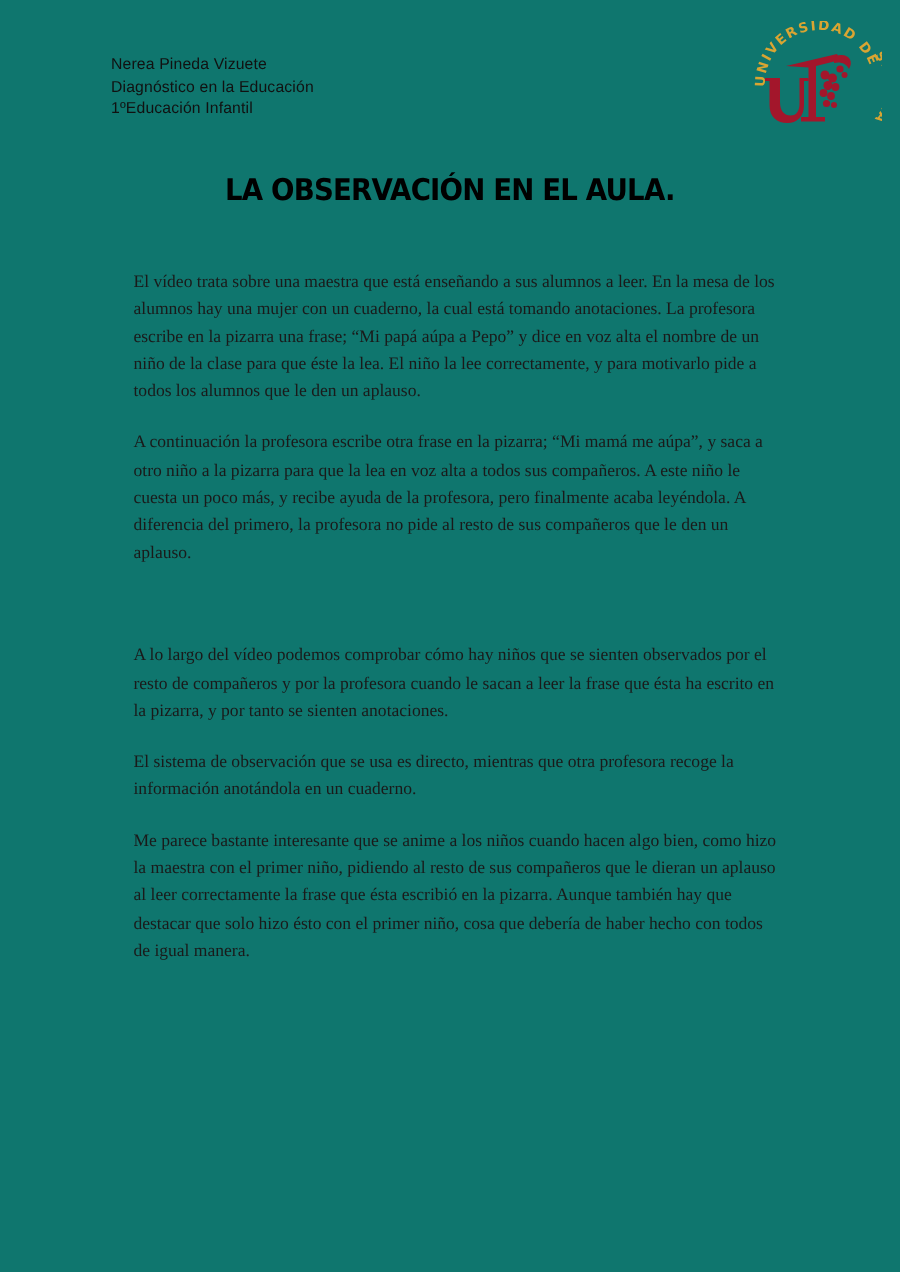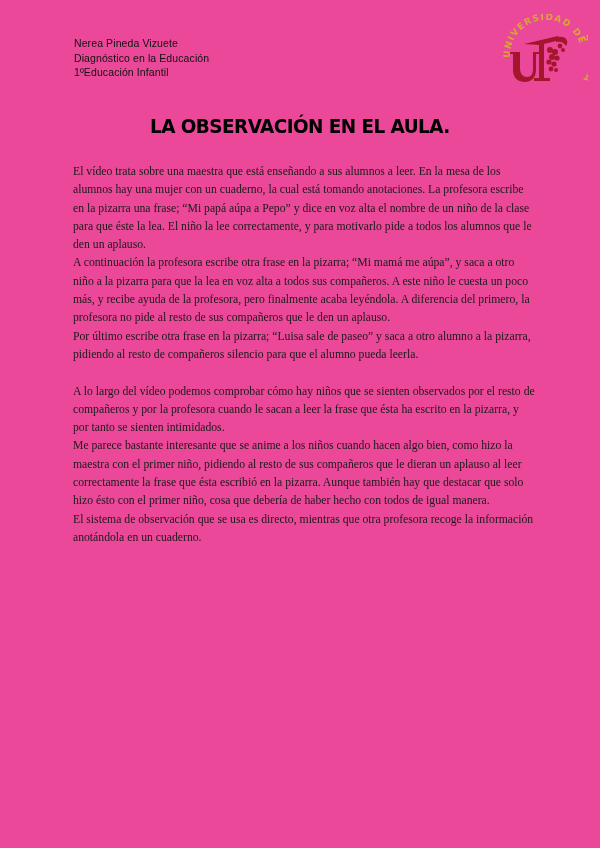--- a/index.html
+++ b/index.html
@@ -10,21 +10,21 @@
     body {
       width: 600px;
       height: 848px;
       position: relative;
       overflow: hidden;
     }
     .page {
       position: absolute;
       left: 0; top: 0;
       width: 600px; height: 848px;
-      background: #ec4899;
+      background: #0f766e;
     }
     .header-info {
       position: absolute;
       left: 74px;
       top: 36px;
       font-family: "Liberation Sans", sans-serif;
       font-size: 10.5px;
       line-height: 14.5px;
       color: #111111;
       letter-spacing: 0.1px;
@@ -57,21 +57,21 @@
       left: 73px;
       top: 163px;
       width: 462px;
       font-family: "Liberation Serif", serif;
       font-size: 11.7px;
       line-height: 18.3px;
       color: #1a1a1a;
       text-align: left;
     }
     .body-text p {
-      margin: 0;
+      margin: 16px;
     }
     .body-text .gap {
       height: 18.3px;
     }
   </style>
 </head>
 <body>
 
 <div class="page">
 
@@ -115,20 +115,19 @@
     </svg>
   </div>
 
   <div class="title">
     <span>LA OBSERVACIÓN EN EL AULA.</span>
   </div>
 
   <div class="body-text">
     <p>El vídeo trata sobre una maestra que está enseñando a sus alumnos a leer. En la mesa de los alumnos hay una mujer con un cuaderno, la cual está tomando anotaciones. La profesora escribe en la pizarra una frase; “Mi papá aúpa a Pepo” y dice en voz alta el nombre de un niño de la clase para que éste la lea. El niño la lee correctamente, y para motivarlo pide a todos los alumnos que le den un aplauso.</p>
     <p>A continuación la profesora escribe otra frase en la pizarra; “Mi mamá me aúpa”, y saca a otro niño a la pizarra para que la lea en voz alta a todos sus compañeros. A este niño le cuesta un poco más, y recibe ayuda de la profesora, pero finalmente acaba leyéndola. A diferencia del primero, la profesora no pide al resto de sus compañeros que le den un aplauso.</p>
-    <p>Por último escribe otra frase en la pizarra; “Luisa sale de paseo” y saca a otro alumno a la pizarra, pidiendo al resto de compañeros silencio para que el alumno pueda leerla.</p>
     <div class="gap"></div>
-    <p>A lo largo del vídeo podemos comprobar cómo hay niños que se sienten observados por el resto de compañeros y por la profesora cuando le sacan a leer la frase que ésta ha escrito en la pizarra, y por tanto se sienten intimidados.</p>
+    <p>A lo largo del vídeo podemos comprobar cómo hay niños que se sienten observados por el resto de compañeros y por la profesora cuando le sacan a leer la frase que ésta ha escrito en la pizarra, y por tanto se sienten anotaciones.</p>
+    <p>El sistema de observación que se usa es directo, mientras que otra profesora recoge la información anotándola en un cuaderno.</p>
     <p>Me parece bastante interesante que se anime a los niños cuando hacen algo bien, como hizo la maestra con el primer niño, pidiendo al resto de sus compañeros que le dieran un aplauso al leer correctamente la frase que ésta escribió en la pizarra. Aunque también hay que destacar que solo hizo ésto con el primer niño, cosa que debería de haber hecho con todos de igual manera.</p>
-    <p>El sistema de observación que se usa es directo, mientras que otra profesora recoge la información anotándola en un cuaderno.</p>
   </div>
 
 </div>
 
 </body></html>

